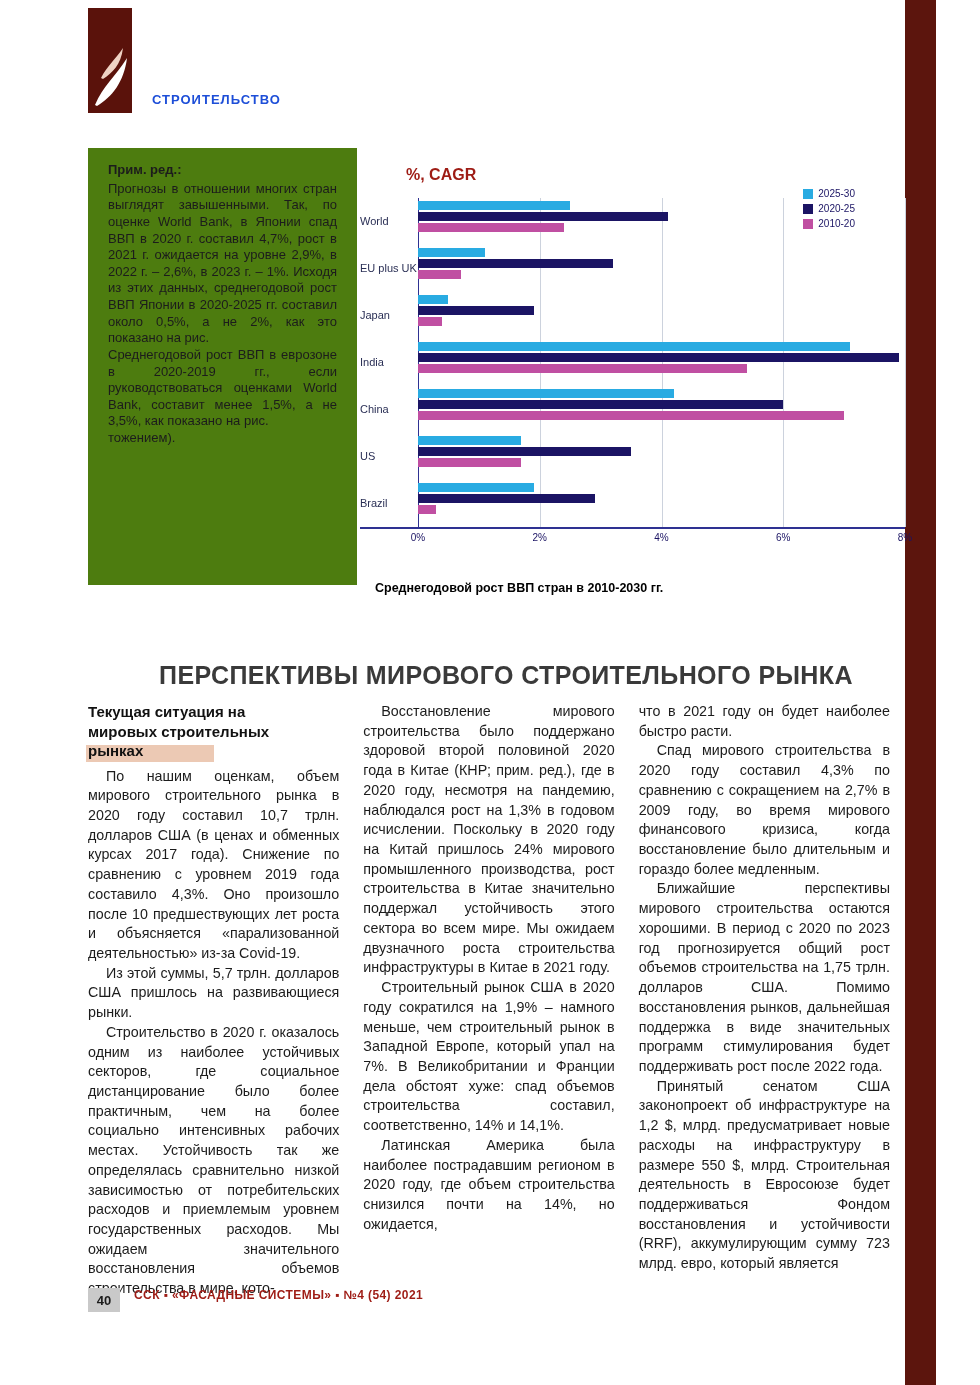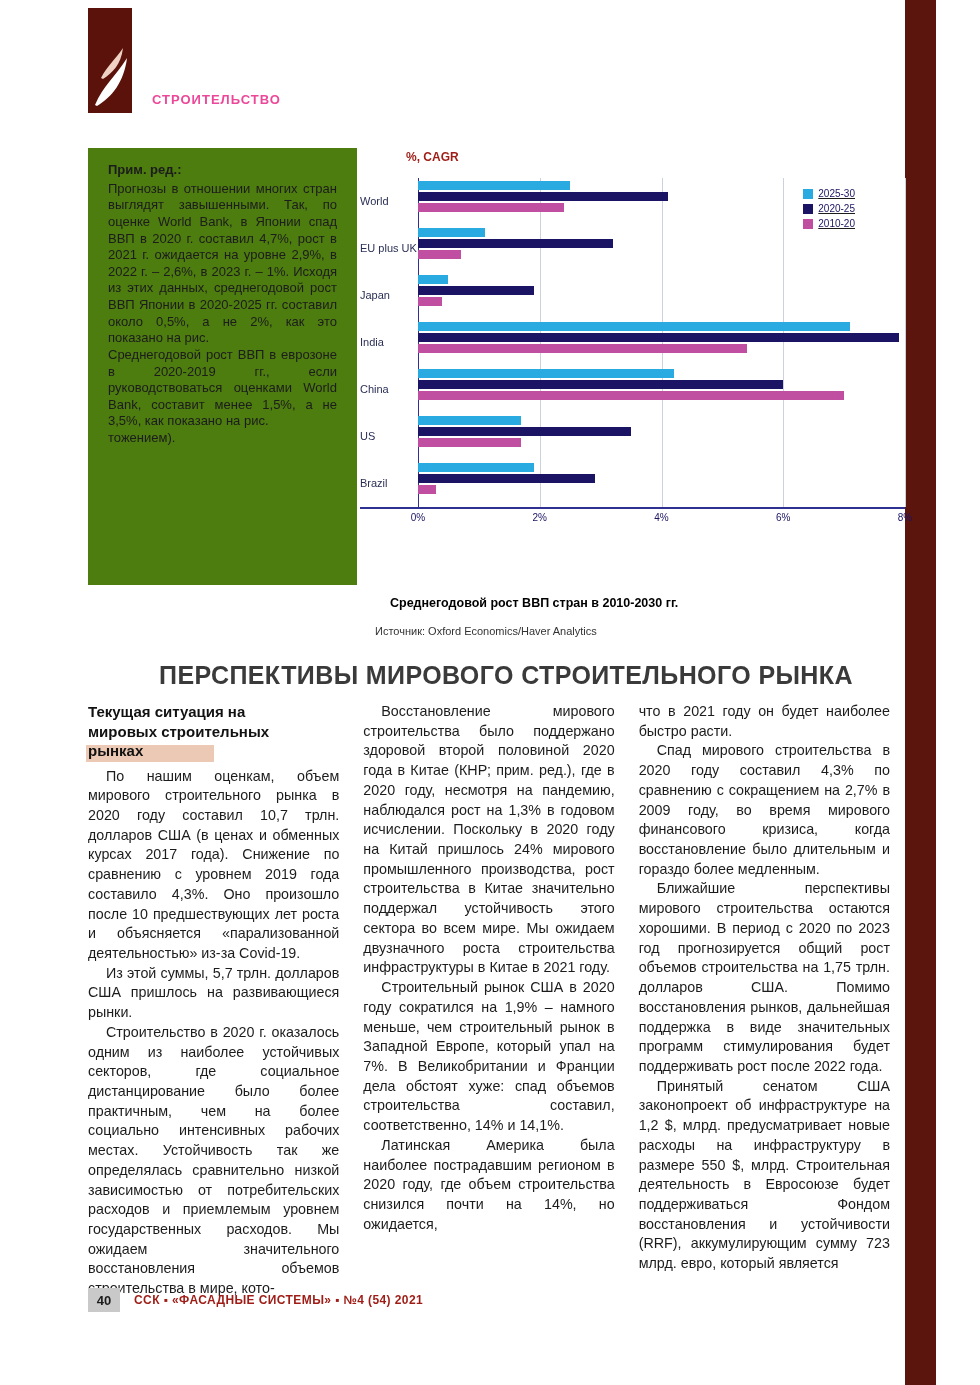--- a/index.html
+++ b/index.html
@@ -8,73 +8,73 @@
     font-family:"Liberation Sans", sans-serif; color:#1c1c1c; overflow:hidden;
   }
   
   .edge-bar { position:absolute; top:0; right:44px; width:31px; height:100%; background:#5c150d; }
 
   
   .logo { position:absolute; left:88px; top:8px; width:44px; height:105px; background:#5a120b; }
   .logo svg { display:block; }
   .section-label {
     position:absolute; left:152px; top:92px; font-size:13px; font-weight:bold;
-    letter-spacing:1px; color:#ec4899;
+    letter-spacing:1px; color:#1d4ed8;
   }
 
   
   .note-box {
     position:absolute; left:88px; top:148px; width:229px; height:409px;
     background:#4d7c0f; padding:14px 20px; overflow:hidden;
   }
   .note-box p { margin:0; font-size:13px; line-height:1.28; text-align:justify; }
   .note-title { font-weight:bold; margin-bottom:2px !important; text-align:left !important; }
 
   
   .chart { position:absolute; left:360px; top:150px; width:545px; margin:0; }
-  .chart-title { margin:0 0 14px 46px; font-size:12px; font-weight:bold; color:#9e1c15; }
+  .chart-title { margin:16px 0 14px 46px; font-size:16px; font-weight:bold; color:#9e1c15; }
   .chart-legend { position:absolute; top:38px; right:50px; display:flex; flex-direction:column; gap:4px; }
-  .legend-item { display:flex; align-items:center; gap:5px;text-decoration:underline; }
+  .legend-item { display:flex; align-items:center; gap:5px; }
   .legend-swatch { width:10px; height:10px; display:inline-block; }
   .legend-label { font-size:10px; color:#1b1464; }
   .chart-main { display:flex; border-bottom:2px solid #2e3192; position:relative; }
   .chart-labels { width:58px; flex:0 0 58px; }
   .chart-label { height:47px; display:flex; align-items:center; font-size:11px; color:#2a2f55; line-height:1.1; }
   .chart-area { flex:1; position:relative; }
   .gridline { position:absolute; top:0; bottom:0; width:1px; background:#ccd2dd; }
   .gridline.axis { background:#2e3192; }
   .bar-group { height:47px; padding-top:3px; box-sizing:border-box; display:flex; flex-direction:column; gap:2px; position:relative; }
   .chart-bar { height:9px; }
   .chart-ticks { position:relative; margin-left:58px; height:16px; margin-top:3px; }
   .chart-tick { position:absolute; transform:translateX(-50%); font-size:10px; color:#1b1464; }
 
   
   .chart-caption { position:absolute; left:375px; top:581px; width:520px; }
-  .caption-title { margin:15px; font-size:12.5px; font-weight:bold; color:#000; }
+  .caption-title { margin:0; font-size:12.5px; font-weight:bold; color:#000; }
   .caption-source { margin:3px 0 0 0; font-size:11px; color:#333; }
 
   
   .article-title {
     position:absolute; left:90px; top:645px; width:800px; margin:16px;
     text-align:center; font-size:25px; font-weight:bold; color:#3a3a3a; letter-spacing:0.4px;
   }
   .columns { position:absolute; left:88px; top:702px; width:802px; display:flex; gap:24px; }
   .col { flex:1; min-width:0; }
   .col p { margin:0; font-size:14.3px; line-height:1.38; text-align:justify; }
   .col p.indent { text-indent:18px; }
   .col-heading {
     position:relative; z-index:0; margin:0 0 6px 0; font-size:15px; font-weight:bold;
     line-height:1.3; color:#111; width:215px;
   }
   .heading-highlight {
     position:absolute; z-index:-1; left:-2px; bottom:-1px; width:128px; height:17px; background:#ecc9b4;
   }
 
   
-  .footer { position:absolute; left:88px; top:1288px; display:flex; align-items:center; gap:14px; }
+  .footer { position:absolute; left:88px; top:1288px; display:flex; gap:14px; }
   .page-num {
     width:32px; height:24px; background:#c9c9c9; display:flex; align-items:center;
     justify-content:center; font-size:13px; font-weight:bold; color:#1c1c1c;
   }
   .footer-text { font-size:12px; font-weight:bold; color:#9e1c15; letter-spacing:0.4px; }
 </style>
 </head>
 <body>
 
 <div class="page">
@@ -169,21 +169,20 @@
         <span class="chart-tick" style="left: 0%;">0%</span>
         <span class="chart-tick" style="left: 25%;">2%</span>
         <span class="chart-tick" style="left: 50%;">4%</span>
         <span class="chart-tick" style="left: 75%;">6%</span>
         <span class="chart-tick" style="left: 100%;">8%</span>
       </div>
   </figure>
 
   <div class="chart-caption">
     <p class="caption-title">Среднегодовой рост ВВП стран в 2010-2030 гг.</p>
-    <p class="caption-source">Источник: Oxford Economics/Haver Analytics</p>
   </div>
 
   <h1 class="article-title">ПЕРСПЕКТИВЫ МИРОВОГО СТРОИТЕЛЬНОГО РЫНКА</h1>
 
   <div class="columns">
     <div class="col">
       <h2 class="col-heading">
         <span class="heading-highlight"></span><span>Текущая ситуация на мировых строительных рынках</span>
       </h2>
       <p class="indent">По нашим оценкам, объем мирового строительного рынка в 2020 году составил 10,7 трлн. долларов США (в ценах и обменных курсах 2017 года). Снижение по сравнению с уровнем 2019 года составило 4,3%. Оно произошло после 10 предшествующих лет роста и объясняется «парализованной деятельностью» из-за Covid-19.</p>

